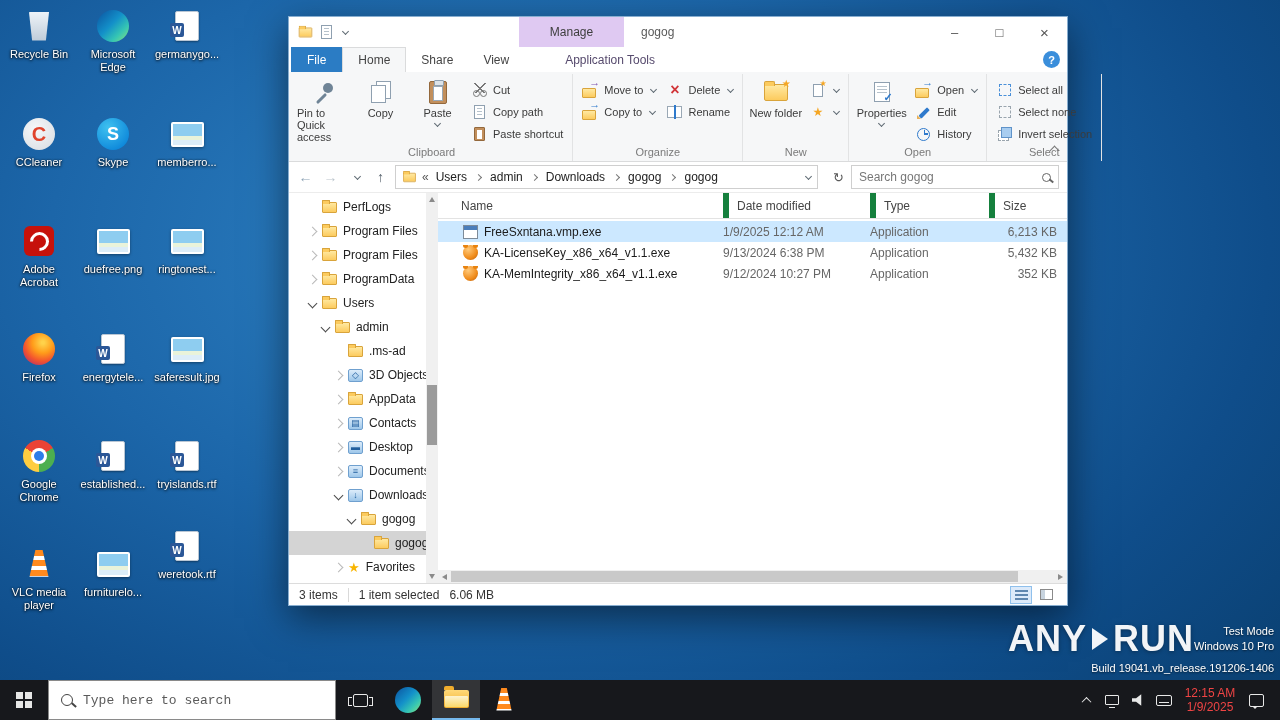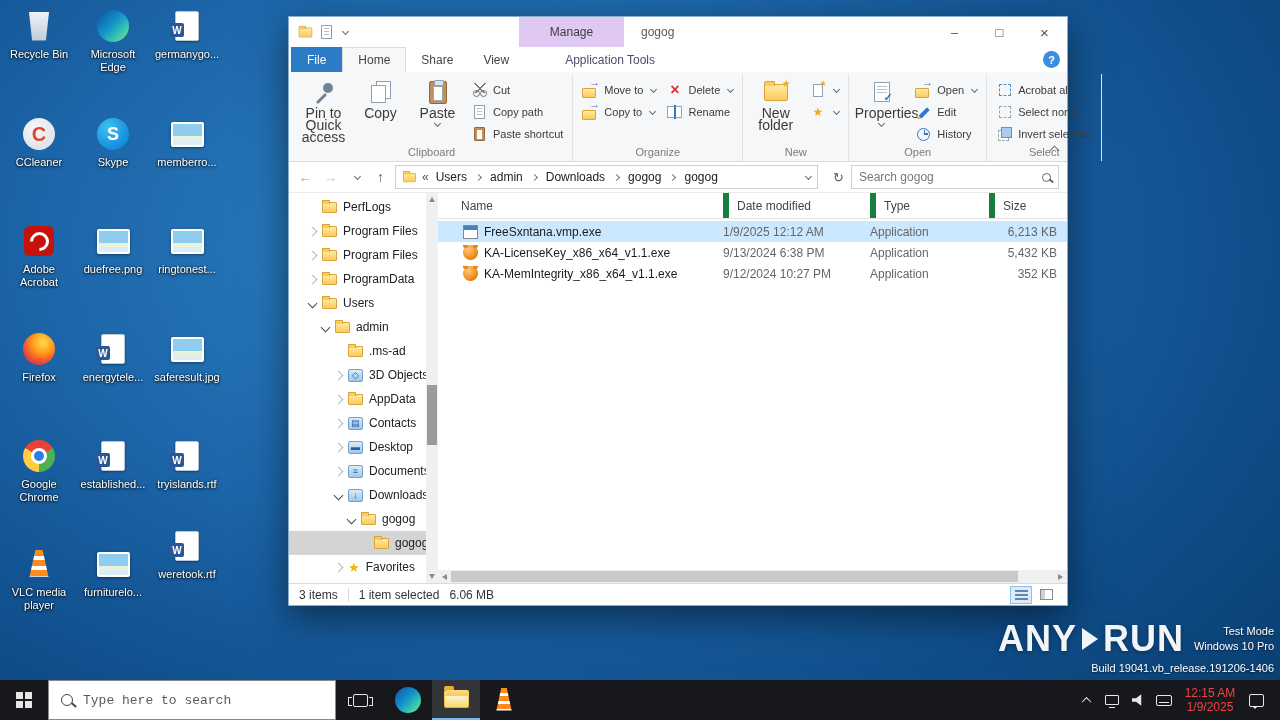--- a/index.html
+++ b/index.html
@@ -65,21 +65,21 @@
   .tab.active{background:#f6f7f8;border:1px solid #dadbdc;border-bottom:none}
   .tab.apptools{margin-left:26px;color:#564a6d}
   .help-btn{position:absolute;right:7px;top:4px;width:17px;height:17px;border-radius:50%;background:#3a8edb;color:#fff;font-weight:bold;font-size:11px;display:flex;align-items:center;justify-content:center}
 
   
   .ribbon{height:90px;background:#f6f7f8;border-bottom:1px solid #dadbdc;display:flex;align-items:stretch;padding:2px 0 0 2px;position:relative;flex:none}
   .rgroup{display:flex;flex-direction:column;border-right:1px solid #e2e3e4;padding:0 3px}
   .rg-body{flex:1;display:flex;align-items:flex-start;gap:2px;padding:2px 2px 0}
   .rg-label{text-align:center;font-size:11px;color:#7a7a7a;padding:0 6px 3px}
   .rbtn-lg{width:55px;display:flex;flex-direction:column;align-items:center;gap:2px;padding:3px 1px;border-radius:2px}
-  .rbtn-lg .rlbl{font-size:14px;line-height:12px;text-align:center;color:#3b3b3b;max-width:54px}
+  .rbtn-lg .rlbl{font-size:11px;line-height:12px;text-align:left;color:#3b3b3b;max-width:54px}
   .rbtn-lg .dd{margin:0 auto}
   .ric-lg{width:26px;height:26px;display:flex;align-items:center;justify-content:center}
   .rcol{display:flex;flex-direction:column;gap:4px;padding-top:5px}
   .rbtn-sm{display:flex;align-items:center;gap:5px;font-size:11px;color:#3b3b3b;padding:1px 4px;border-radius:2px;white-space:nowrap}
   .ric-sm{width:17px;height:16px;display:flex;align-items:center;justify-content:center;flex:none}
   .rib-collapse{position:absolute;right:9px;bottom:7px;width:7px;height:7px;border-left:1.5px solid #777;border-top:1.5px solid #777;transform:rotate(45deg)}
 
   .icn-pin{position:relative;width:22px;height:22px}
   .icn-pin::before{content:"";position:absolute;top:2px;left:10px;width:10px;height:10px;border-radius:50%;background:#6f8496}
   .icn-pin::after{content:"";position:absolute;bottom:3px;left:2px;width:13px;height:3px;background:#6f8496;transform:rotate(-45deg);border-radius:2px}
@@ -182,21 +182,21 @@
   .statusbar{height:22px;border-top:1px solid #dcdcdc;display:flex;align-items:center;padding:0 10px;gap:10px;background:#fff;flex:none;color:#333}
   .sdiv{width:1px;height:14px;background:#d9d9d9}
   .sb-right{margin-left:auto;display:flex;gap:3px}
   .svbtn{width:22px;height:18px;display:flex;align-items:center;justify-content:center;border:1px solid transparent}
   .svbtn.active{background:#dceafa;border-color:#8fc0ec}
   .sv-det{width:13px;height:10px;background:repeating-linear-gradient(180deg,#5f87b0 0 2px,transparent 2px 4px)}
   .sv-thm{width:13px;height:11px;border:1.3px solid #8a8a8a;background:linear-gradient(90deg,#c7d3de 0 4px,transparent 4px)}
 
   
   .watermark{position:absolute;right:6px;bottom:46px;color:#fff;text-align:right}
-  .wm-top{display:flex;align-items:center;justify-content:flex-end;gap:10px}
+  .wm-top{display:flex;align-items:center;justify-content:flex-end;}
   .wm-logo{display:flex;align-items:center;font-size:36px;font-weight:bold;letter-spacing:1px;color:rgba(255,255,255,.95);text-shadow:0 1px 4px rgba(0,0,0,.35)}
   .wm-play{width:0;height:0;border-left:16px solid rgba(255,255,255,.95);border-top:11px solid transparent;border-bottom:11px solid transparent;margin:0 5px}
   .wm-col{font-size:11px;line-height:15px;text-shadow:0 1px 2px rgba(0,0,0,.6)}
   .wm-build{font-size:11px;margin-top:2px;text-shadow:0 1px 2px rgba(0,0,0,.6)}
 
   
   .taskbar{position:absolute;left:0;bottom:0;width:1280px;height:40px;background:#17181c;display:flex;align-items:stretch;z-index:10}
   .tbtn{width:48px;display:flex;align-items:center;justify-content:center;position:relative}
   .tbtn.active{background:rgba(255,255,255,.12);border-bottom:2px solid #76b9ed}
   .win-logo{width:16px;height:16px;background:
@@ -519,21 +519,21 @@
       <div class="rg-label">Open</div>
     </div>
 
     <div class="rgroup">
       <div class="rg-body">
         <div class="rcol">
           <div class="rbtn-sm">
             <span class="ric-sm">
                 <span class="icn-selall"></span>
               </span>
-            <span>Acrobat all</span>
+            <span>Select all</span>
           </div>
           <div class="rbtn-sm">
             <span class="ric-sm">
                 <span class="icn-selnone"></span>
               </span>
             <span>Select none</span>
           </div>
           <div class="rbtn-sm">
             <span class="ric-sm">
                 <span class="icn-inv"></span>

